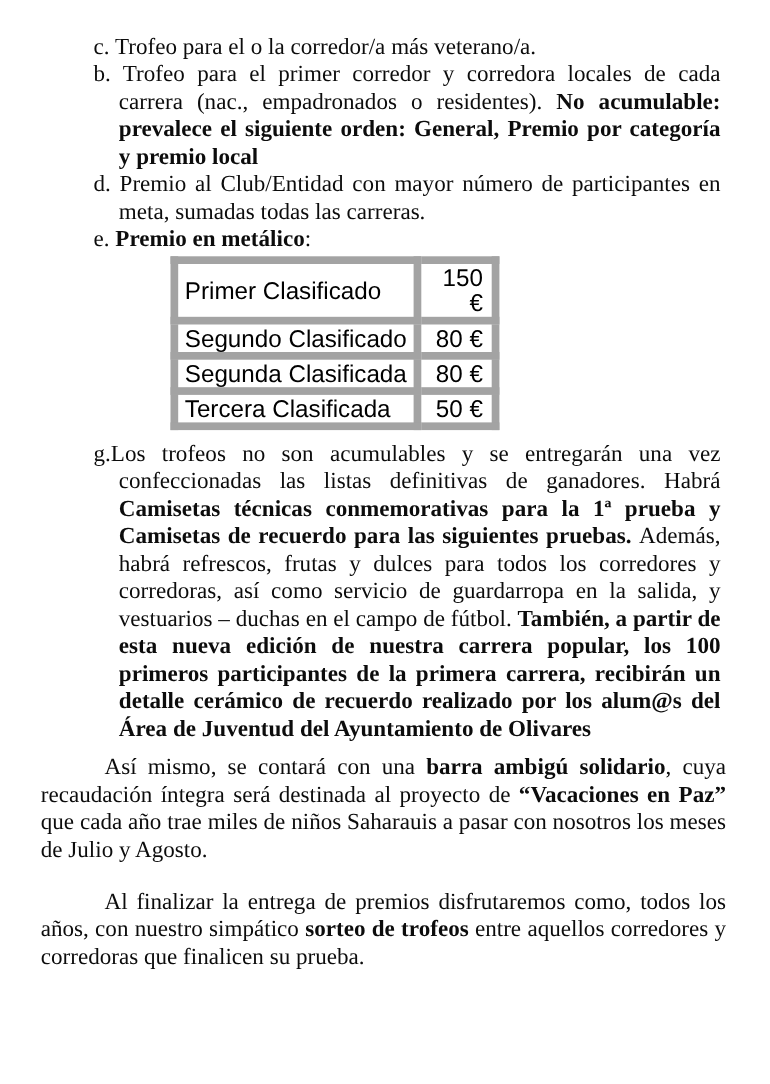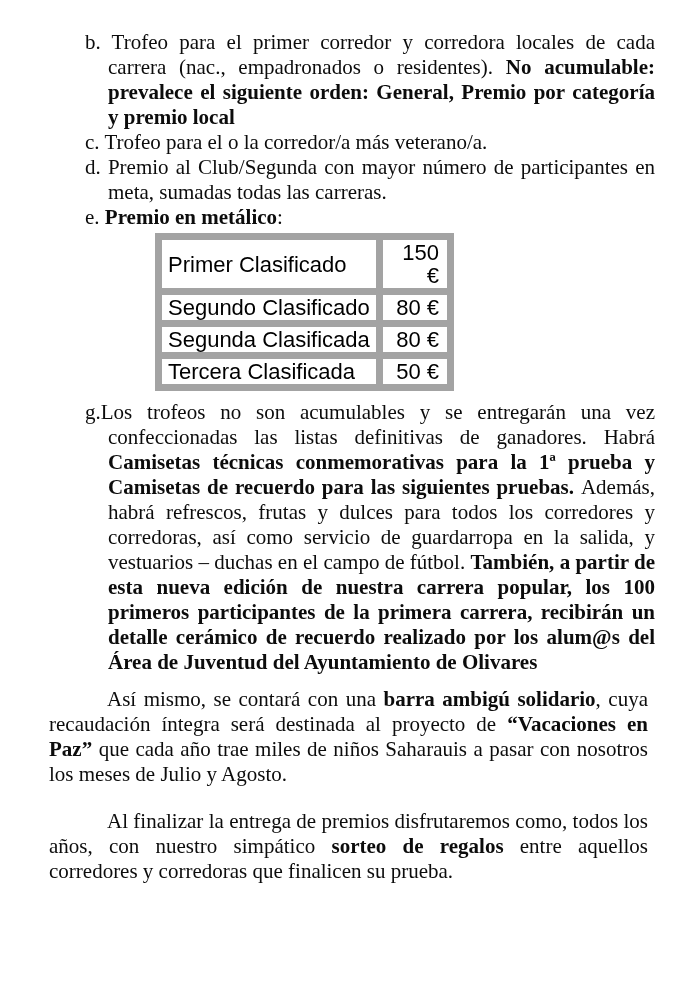--- a/index.html
+++ b/index.html
@@ -38,38 +38,38 @@
     border: 7px solid #a3a3a3;
     padding: 1px 6px;
     line-height: 23px;
   }
   .prize-table td.pos { width: 221px; text-align: left; }
   .prize-table td.amt { width: 71px; text-align: right; padding-right: 8px; }
 
   
   .paragraphs { margin: 10px 40px 0 37px; }
   .paragraph {
-    margin: 12px;
+    margin: 0;
     text-align: justify;
     text-indent: 58px;
   }
   .paragraph + .paragraph { margin-top: 22px; }
 </style>
 </head>
 <body>
 
 <div class="page">
 
   <section class="list">
 
+    <p class="list-item"><span>c. </span><span>Trofeo para el o la corredor/a más veterano/a.</span></p>
+
     <p class="list-item"><span>b. </span><span>Trofeo para el primer corredor y corredora locales de cada carrera (nac., empadronados o residentes). </span><b>No acumulable: prevalece el siguiente orden: General, Premio por categoría y premio local</b></p>
 
-    <p class="list-item"><span>c. </span><span>Trofeo para el o la corredor/a más veterano/a.</span></p>
-
-    <p class="list-item"><span>d. </span><span>Premio al Club/Segunda con mayor número de participantes en meta, sumadas todas las carreras.</span></p>
+    <p class="list-item"><span>d. </span><span>Premio al Club/Entidad con mayor número de participantes en meta, sumadas todas las carreras.</span></p>
 
     <p class="list-item"><span>e. </span><b>Premio en metálico</b><span>:</span></p>
 
     <table class="prize-table">
       <tbody>
         <tr>
             <td class="pos">Primer Clasificado</td>
             <td class="amt">150 €</td>
           </tr>
         <tr>
@@ -89,17 +89,17 @@
 
 
     <p class="list-item"><span>g.</span><span>Los trofeos no son acumulables y se entregarán una vez confeccionadas las listas definitivas de ganadores. Habrá </span><b>Camisetas técnicas conmemorativas para la 1ª prueba y Camisetas de recuerdo para las siguientes pruebas. </b><span>Además, habrá refrescos, frutas y dulces para todos los corredores y corredoras, así como servicio de guardarropa en la salida, y vestuarios – duchas en el campo de fútbol. </span><b>También, a partir de esta nueva edición de nuestra carrera popular, los 100 primeros participantes de la primera carrera, recibirán un detalle cerámico de recuerdo realizado por los alum@s del Área de Juventud del Ayuntamiento de Olivares</b></p>
 
   </section>
 
   <section class="paragraphs">
 
     <p class="paragraph"><span>Así mismo, se contará con una </span><b>barra ambigú solidario</b><span>, cuya recaudación íntegra será destinada al proyecto de </span><b>“Vacaciones en Paz”</b><span> que cada año trae miles de niños Saharauis a pasar con nosotros los meses de Julio y Agosto.</span></p>
 
-    <p class="paragraph"><span>Al finalizar la entrega de premios disfrutaremos como, todos los años, con nuestro simpático </span><b>sorteo de regalos</b><span> entre aquellos corredores y corredoras que finalicen su prueba.</span></p>
+    <p class="paragraph"><span>Al finalizar la entrega de premios disfrutaremos como, todos los años, con nuestro simpático </span><b>sorteo de trofeos</b><span> entre aquellos corredores y corredoras que finalicen su prueba.</span></p>
 
   </section>
 
 </div>
 
 </body></html>

